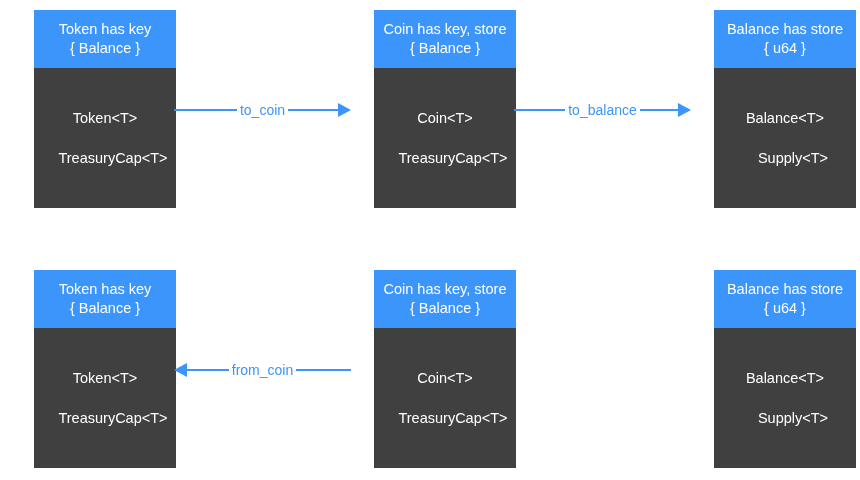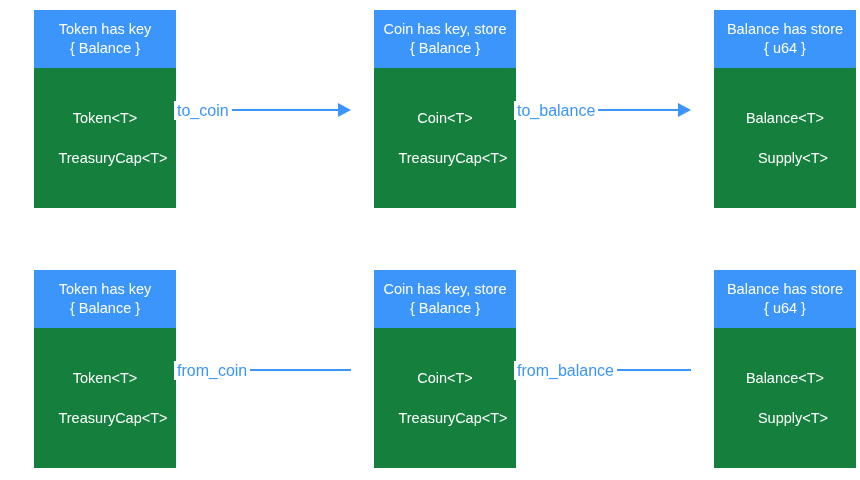--- a/index.html
+++ b/index.html
@@ -45,21 +45,21 @@
     justify-content: center;
     font-size: 14.5px;
     line-height: 19px;
     text-align: center;
     box-sizing: border-box;
     padding: 0 4px;
   }
 
   .node-body {
     flex: 1;
-    background: #15803d;
+    background: #404040;
     color: #ffffff;
     display: flex;
     flex-direction: column;
     align-items: center;
     justify-content: center;
     font-size: 14.5px;
     line-height: 19px;
     text-align: center;
     box-sizing: border-box;
     padding: 0 2px;
@@ -91,22 +91,23 @@
     overflow: visible;
   }
   .edge-label {
     position: absolute;
     left: 0;
     top: 0;
     width: 100%;
     height: 100%;
     display: flex;
     align-items: center;
+    justify-content: center;
     color: #3b95fb;
-    font-size: 16px;
+    font-size: 14px;
     line-height: 19px;
     white-space: nowrap;
     pointer-events: none;
   }
   .edge-label span {
     background: #ffffff;
     padding: 0 3px;
   }
 
   .e-to-coin     { left: 174px; top: 98px;  width: 177px; }
@@ -208,23 +209,14 @@
   <div class="edge e-to-balance">
     <svg class="edge-svg" width="177" height="24" viewBox="0 0 177 24">
       <line x1="0" y1="12" x2="166" y2="12" stroke="#3b95fb" stroke-width="2"></line>
       <polygon points="164,5 177,12 164,19" fill="#3b95fb"></polygon>
     </svg>
     <div class="edge-label">
       <span>to_balance</span>
     </div>
   </div>
 
-  <div class="edge e-from-balance">
-    <svg class="edge-svg" width="177" height="24" viewBox="0 0 177 24">
-      <line x1="11" y1="12" x2="177" y2="12" stroke="#3b95fb" stroke-width="2"></line>
-      <polygon points="13,5 0,12 13,19" fill="#3b95fb"></polygon>
-    </svg>
-    <div class="edge-label">
-      <span>from_balance</span>
-    </div>
-  </div>
 
 </div>
 
 </body></html>

